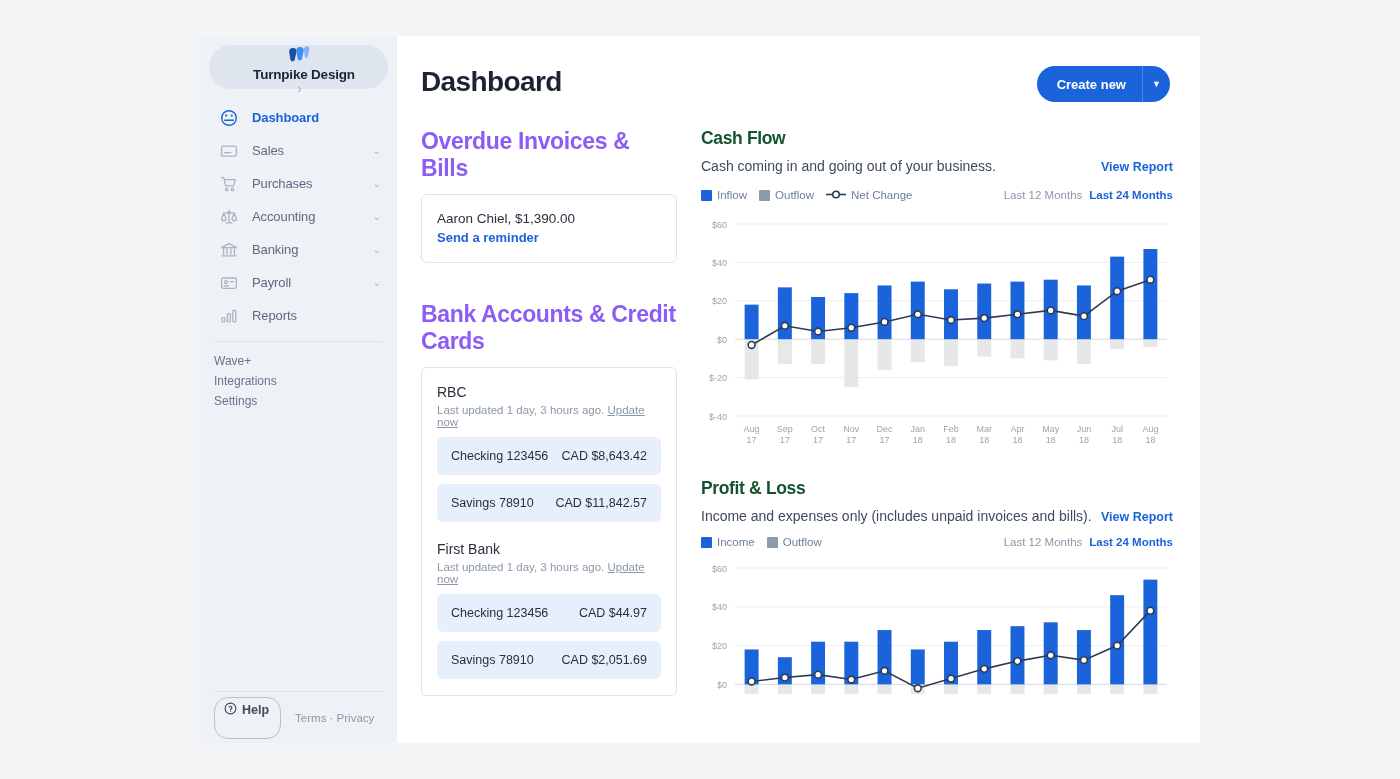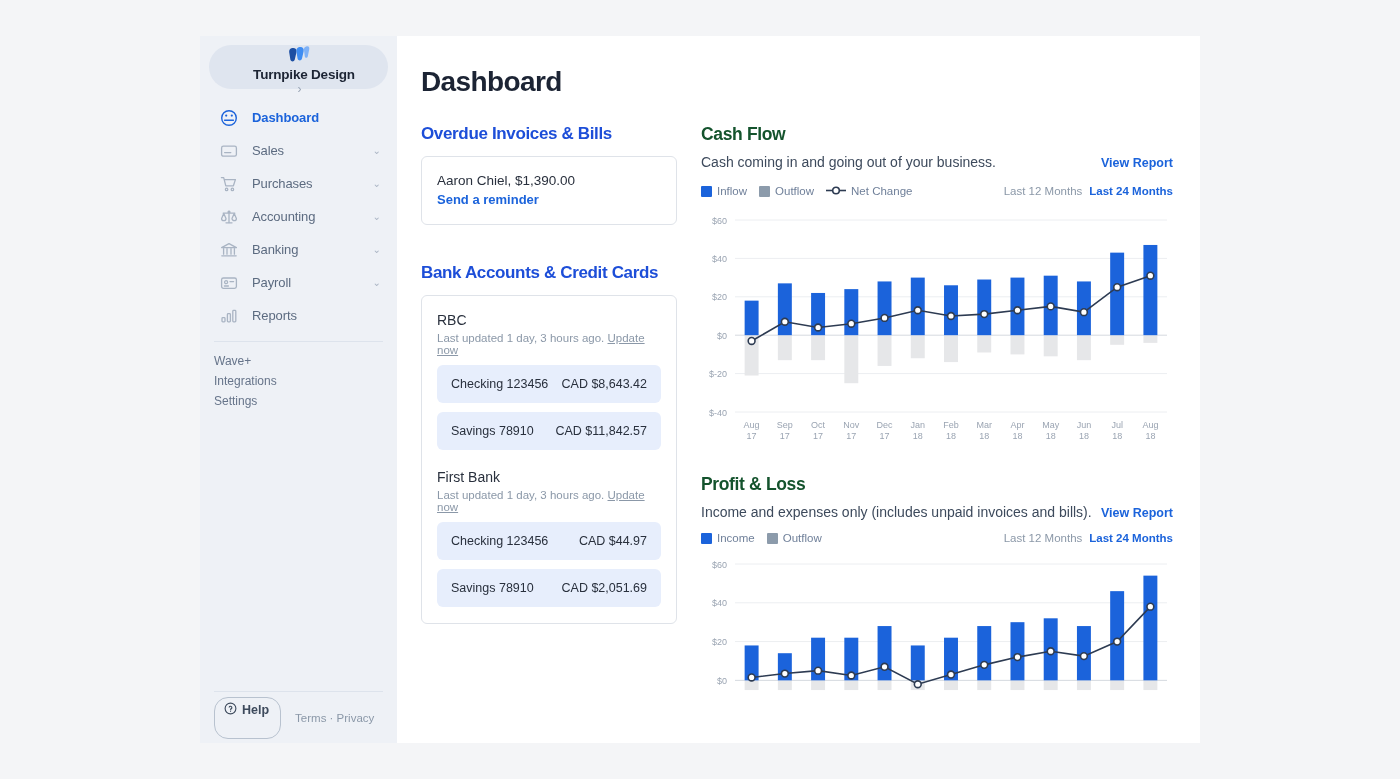--- a/index.html
+++ b/index.html
@@ -96,21 +96,21 @@
     border: none; border-left: 1px solid #4d86e4;
     border-radius: 0 18px 18px 0;
     width: 28px; font-size: 9px; cursor: pointer;
   }
 
   .cols { display: flex; margin-top: 26px; gap: 24px; }
   .col-left { width: 256px; flex: 0 0 256px; }
   .col-right { flex: 1; }
 
   .sec-title {
-    font-size: 17px; font-weight: bold; color: #1d4ed8;
+    font-size: 23px; font-weight: bold; color: #8b5cf6;
     letter-spacing: -0.35px; margin-bottom: 12px;
   }
   .card {
     border: 1px solid #dfe3e9; border-radius: 6px;
     padding: 16px 15px;
   }
   .overdue-name { font-size: 13.5px; color: #29303d; }
   .overdue-link {
     font-size: 13px; color: #1b63db; font-weight: bold;
     margin-top: 4px; display: inline-block; cursor: pointer;
@@ -280,20 +280,24 @@
         <span class="help-txt">Help</span>
       </div>
       <div class="legal">Terms · Privacy</div>
     </div>
   </div>
 
   <div class="main">
 
     <div class="topbar">
       <div class="page-title">Dashboard</div>
+      <div class="create-wrap">
+        <button class="create-btn">Create new</button>
+        <button class="create-caret">▼</button>
+      </div>
     </div>
 
     <div class="cols">
 
       <div class="col-left">
 
         <div class="sec-title">Overdue Invoices &amp; Bills</div>
         <div class="card">
           <div class="overdue-name">Aaron Chiel, $1,390.00</div>
           <div class="overdue-link">Send a reminder</div>

